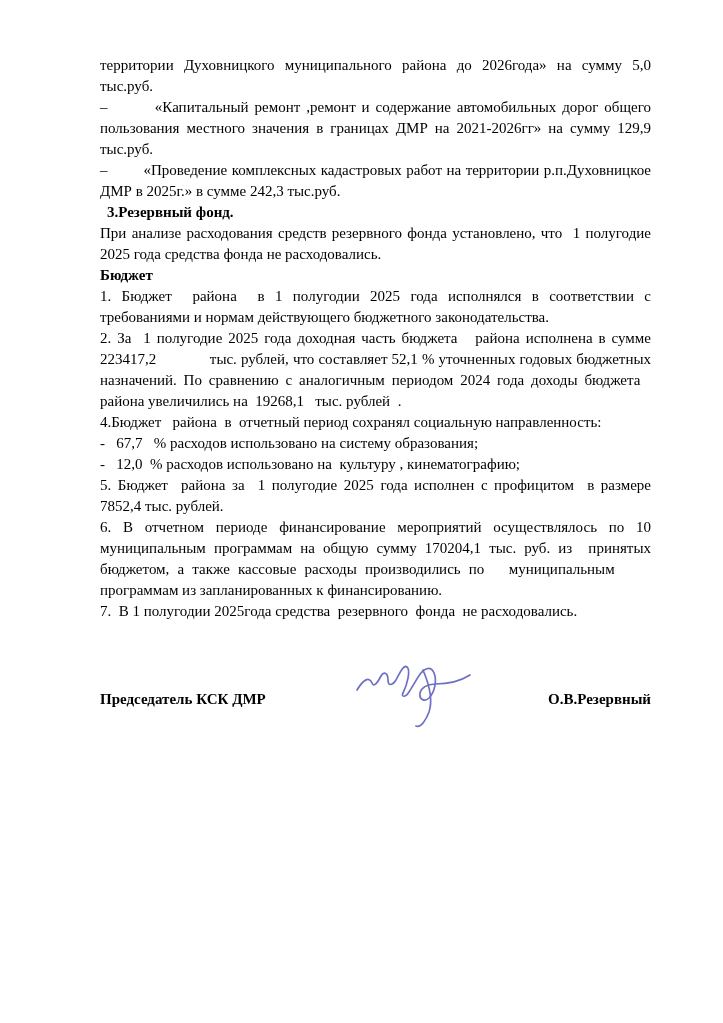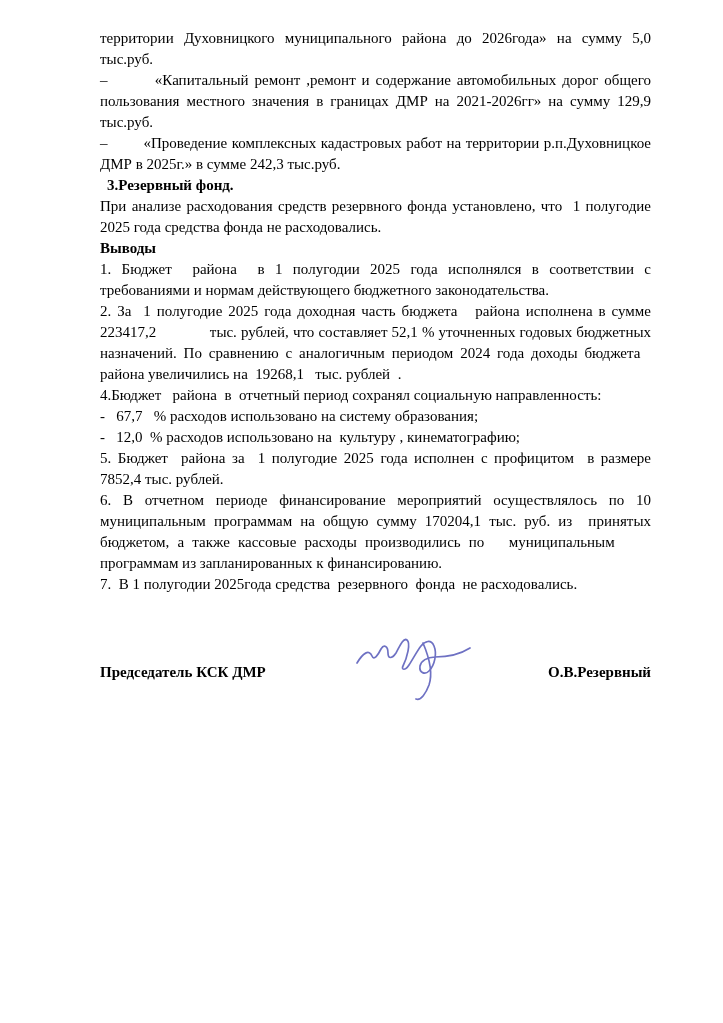--- a/index.html
+++ b/index.html
@@ -1,18 +1,18 @@
 <!DOCTYPE html>
 <html><head>
 <meta charset="utf-8">
 <style>
   html,body{margin:0;padding:0;background:#ffffff;}
   .page{
     width:723px;height:1023px;background:#ffffff;box-sizing:border-box;
-    padding:28px 72px 0 100px;
+    padding:55px 72px 0 100px;
     font-family:"Liberation Serif", serif;
     font-size:15px;line-height:21px;color:#000000;
     overflow:hidden;
   }
   p.para{margin:0;padding:0;}
   p.justify{text-align:justify;}
   p.bold{font-weight:700;}
   p.indent{padding-left:7px;}
   .sig-row{
     display:flex;justify-content:space-between;align-items:center;
@@ -25,21 +25,21 @@
 <body>
 
 <div class="page">
 
   <div id="paragraphs">
       <p class="para justify">территории Духовницкого муниципального района до 2026года» на сумму 5,0 тыс.руб.</p>
       <p class="para justify">–&nbsp;&nbsp;&nbsp;&nbsp;&nbsp;&nbsp;&nbsp;&nbsp;«Капитальный ремонт ,ремонт и содержание автомобильных дорог общего пользования местного значения в границах ДМР на 2021-2026гг» на сумму 129,9 тыс.руб.</p>
       <p class="para justify">–&nbsp;&nbsp;&nbsp;&nbsp;&nbsp;&nbsp;&nbsp;&nbsp;«Проведение комплексных кадастровых работ на территории р.п.Духовницкое ДМР в 2025г.» в сумме 242,3 тыс.руб.</p>
       <p class="para bold indent">3.Резервный фонд.</p>
       <p class="para justify">При анализе расходования средств резервного фонда установлено, что&nbsp; 1 полугодие 2025 года средства фонда не расходовались.</p>
-      <p class="para bold">Выводы</p>
+      <p class="para bold">Бюджет</p>
       <p class="para justify">1. Бюджет&nbsp; района&nbsp; в 1 полугодии 2025 года исполнялся в соответствии с требованиями и нормам действующего бюджетного законодательства.</p>
       <p class="para justify">2. За&nbsp; 1 полугодие 2025 года доходная часть бюджета&nbsp;&nbsp; района исполнена в сумме 223417,2&nbsp;&nbsp;&nbsp;&nbsp;&nbsp;&nbsp;&nbsp;&nbsp;&nbsp;&nbsp;&nbsp;&nbsp; тыс. рублей, что составляет 52,1 % уточненных годовых бюджетных назначений. По сравнению с аналогичным периодом 2024 года доходы бюджета&nbsp;&nbsp; района увеличились на&nbsp; 19268,1&nbsp;&nbsp; тыс. рублей&nbsp; .</p>
       <p class="para justify">4.Бюджет&nbsp;&nbsp; района&nbsp; в&nbsp; отчетный период сохранял социальную направленность:</p>
       <p class="para">-&nbsp;&nbsp;&nbsp;67,7&nbsp;&nbsp; % расходов использовано на систему образования;</p>
       <p class="para">-&nbsp;&nbsp;&nbsp;12,0&nbsp; % расходов использовано на&nbsp; культуру , кинематографию;</p>
       <p class="para justify">5. Бюджет&nbsp; района за&nbsp; 1 полугодие 2025 года исполнен с профицитом&nbsp; в размере 7852,4 тыс. рублей.</p>
       <p class="para justify">6.&nbsp; В&nbsp; отчетном&nbsp; периоде&nbsp; финансирование&nbsp; мероприятий&nbsp; осуществлялось&nbsp; по&nbsp; 10 муниципальным программам на общую сумму 170204,1 тыс. руб. из&nbsp; принятых бюджетом, а также кассовые расходы производились по&nbsp;&nbsp; муниципальным&nbsp;&nbsp;&nbsp;&nbsp;&nbsp; программам из запланированных к финансированию.</p>
       <p class="para">7.&nbsp; В 1 полугодии 2025года средства&nbsp; резервного&nbsp; фонда&nbsp; не расходовались.</p>
     </div>
 

